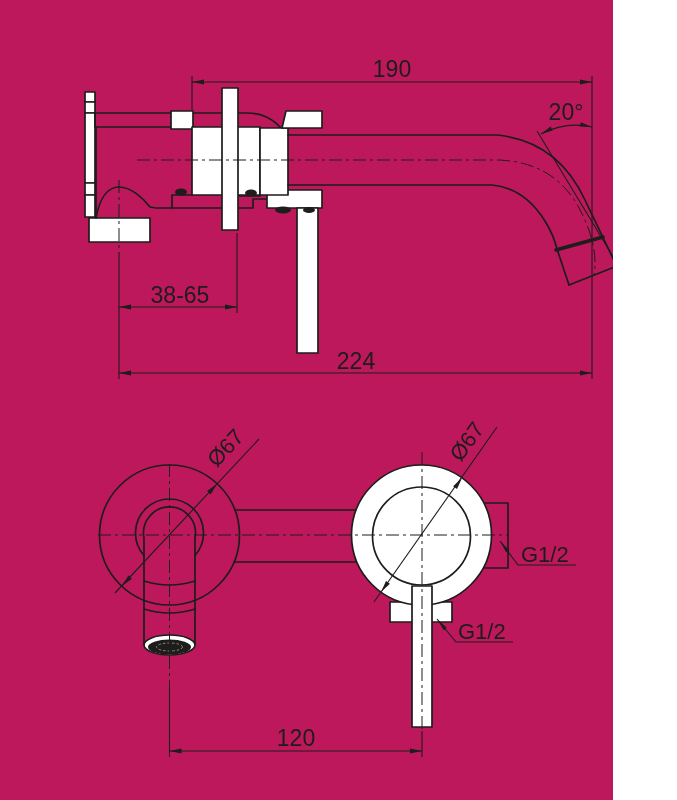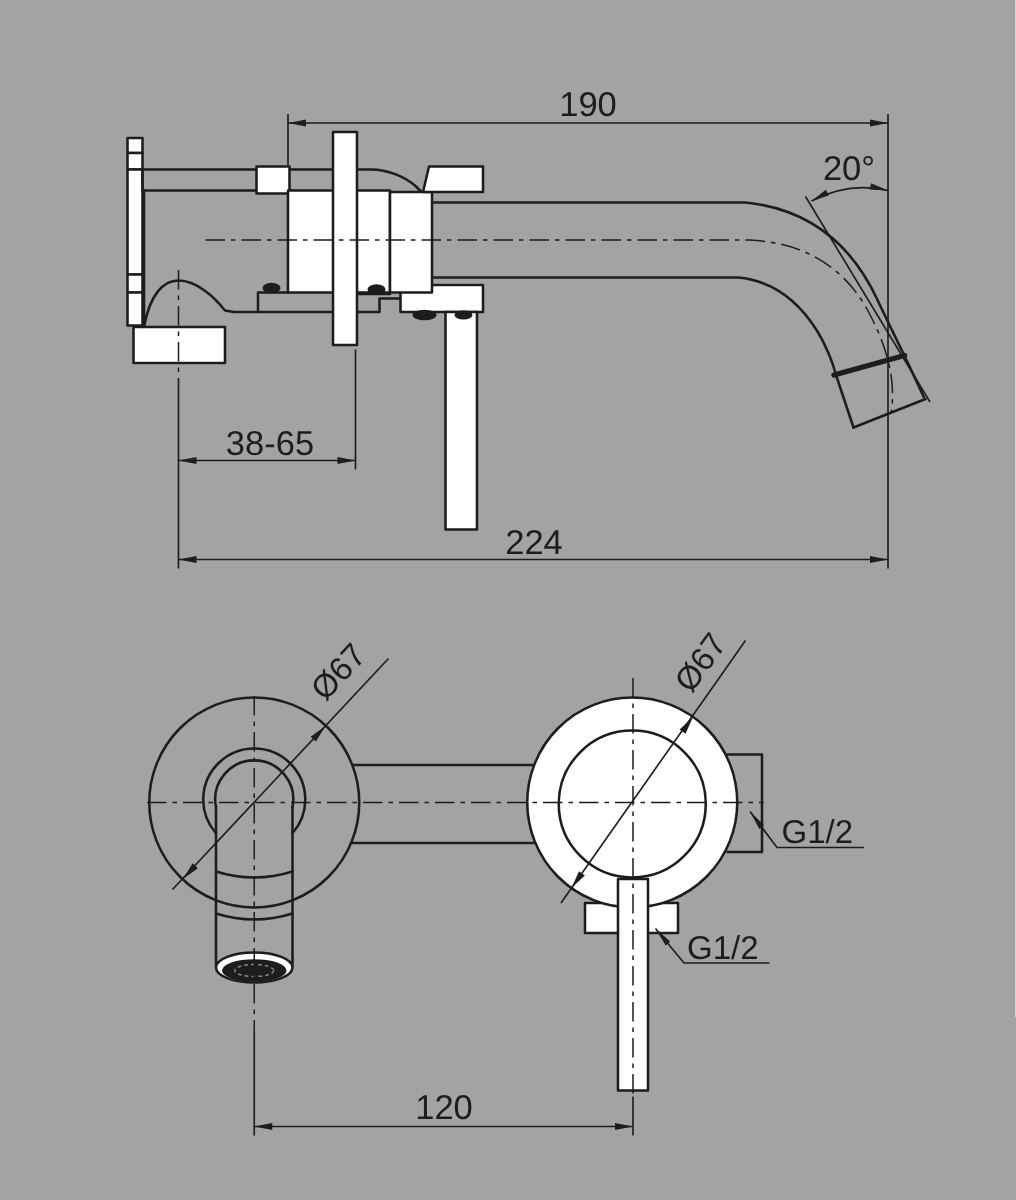--- a/index.html
+++ b/index.html
@@ -1,16 +1,16 @@
 <!DOCTYPE html>
 <html><head>
 <meta charset="utf-8">
 <style>
   html,body{margin:0;padding:0;background:#fff;}
-  .page{position:relative;width:677px;height:800px;background:#a3a3a3;overflow:hidden;}
+  .page{position:relative;width:613px;height:800px;background:#be185d;overflow:hidden;}
   svg{display:block;}
   svg text{font-family:"Liberation Sans","DejaVu Sans",sans-serif;font-size:23px;fill:#1d1d1b;}
   svg text.lbl{font-size:22px;}
   .o{fill:none;stroke:#1d1d1b;stroke-width:1.7;stroke-linejoin:round;stroke-linecap:round;}
   .wf{fill:#ffffff;stroke:#1d1d1b;stroke-width:1.7;stroke-linejoin:round;}
   .thin{fill:none;stroke:#1d1d1b;stroke-width:1.1;}
   .cl{fill:none;stroke:#1d1d1b;stroke-width:1;stroke-dasharray:13 4 3 4;}
   .dark{fill:#1d1d1b;stroke:none;}
   .thick{fill:none;stroke:#1d1d1b;stroke-width:3.6;stroke-linecap:round;}
   .tex{fill:none;stroke:#8a8a8a;stroke-width:1;stroke-dasharray:2.5 2;}

